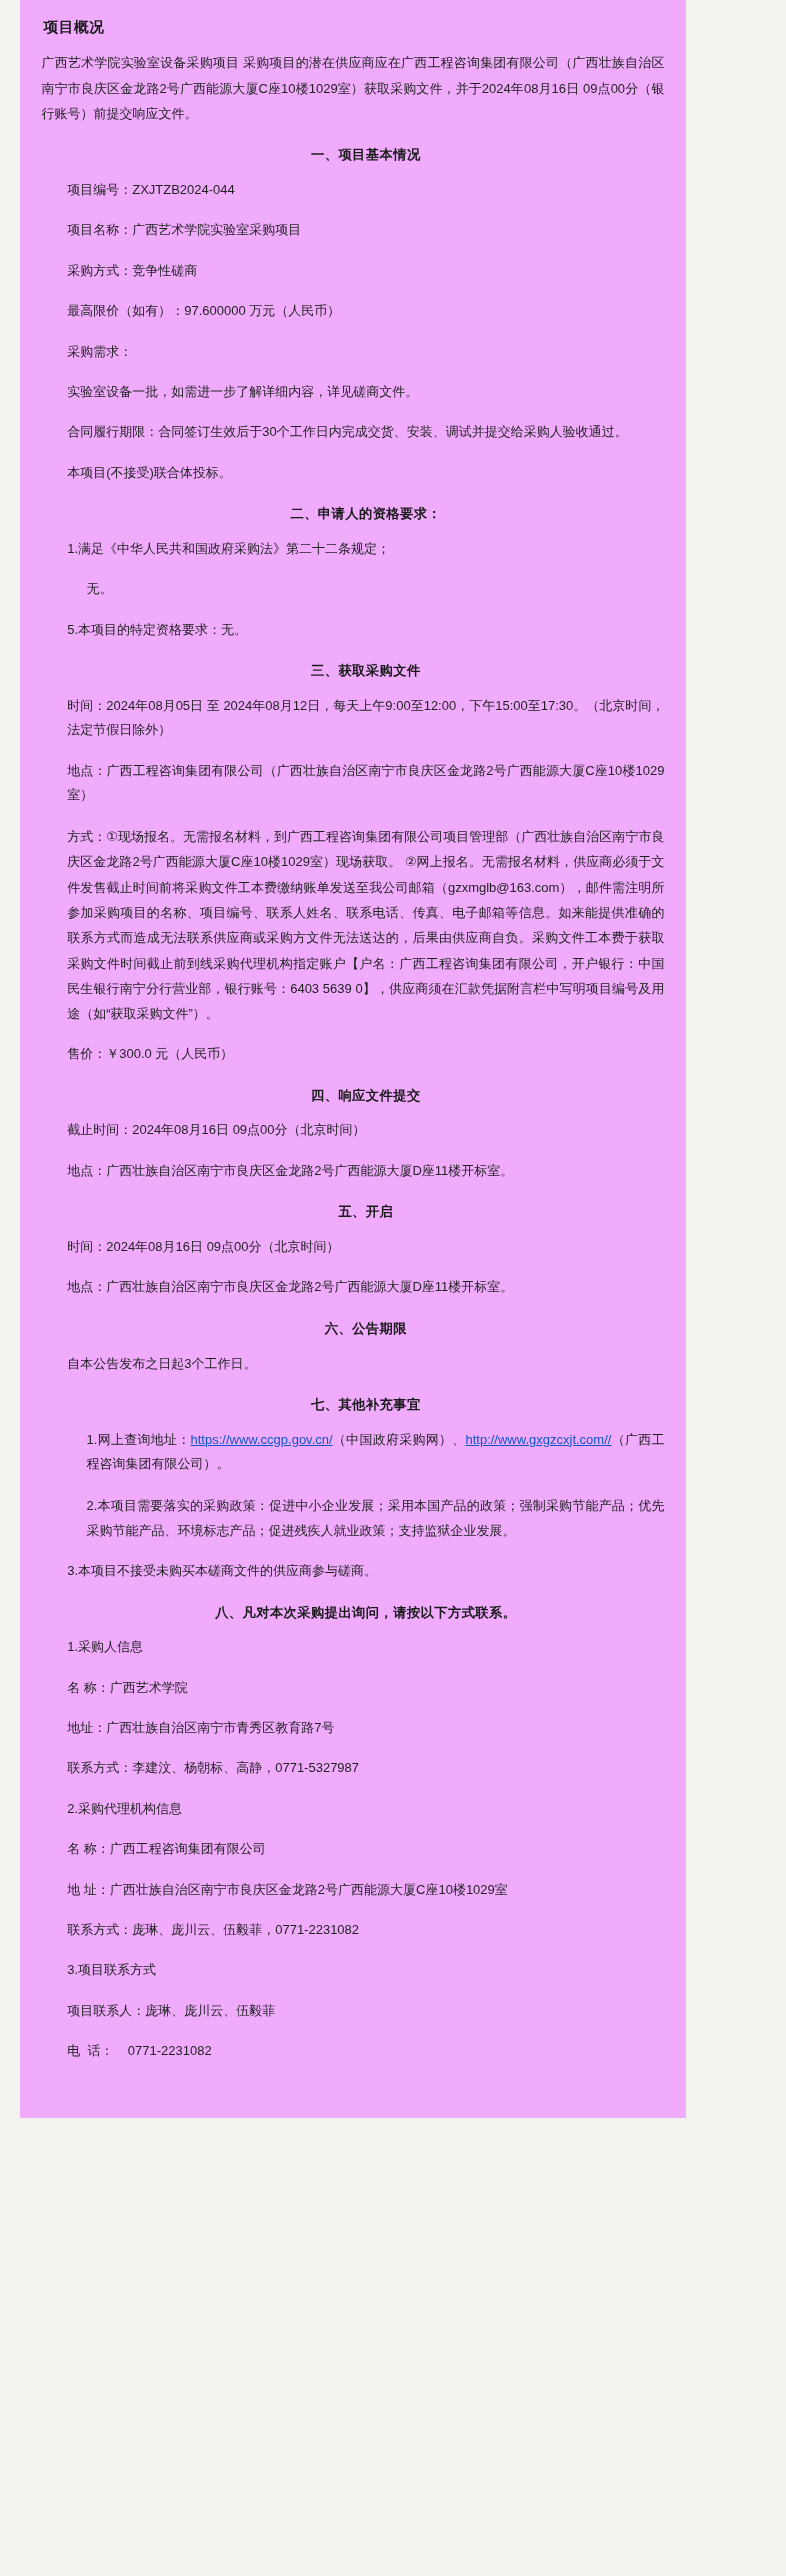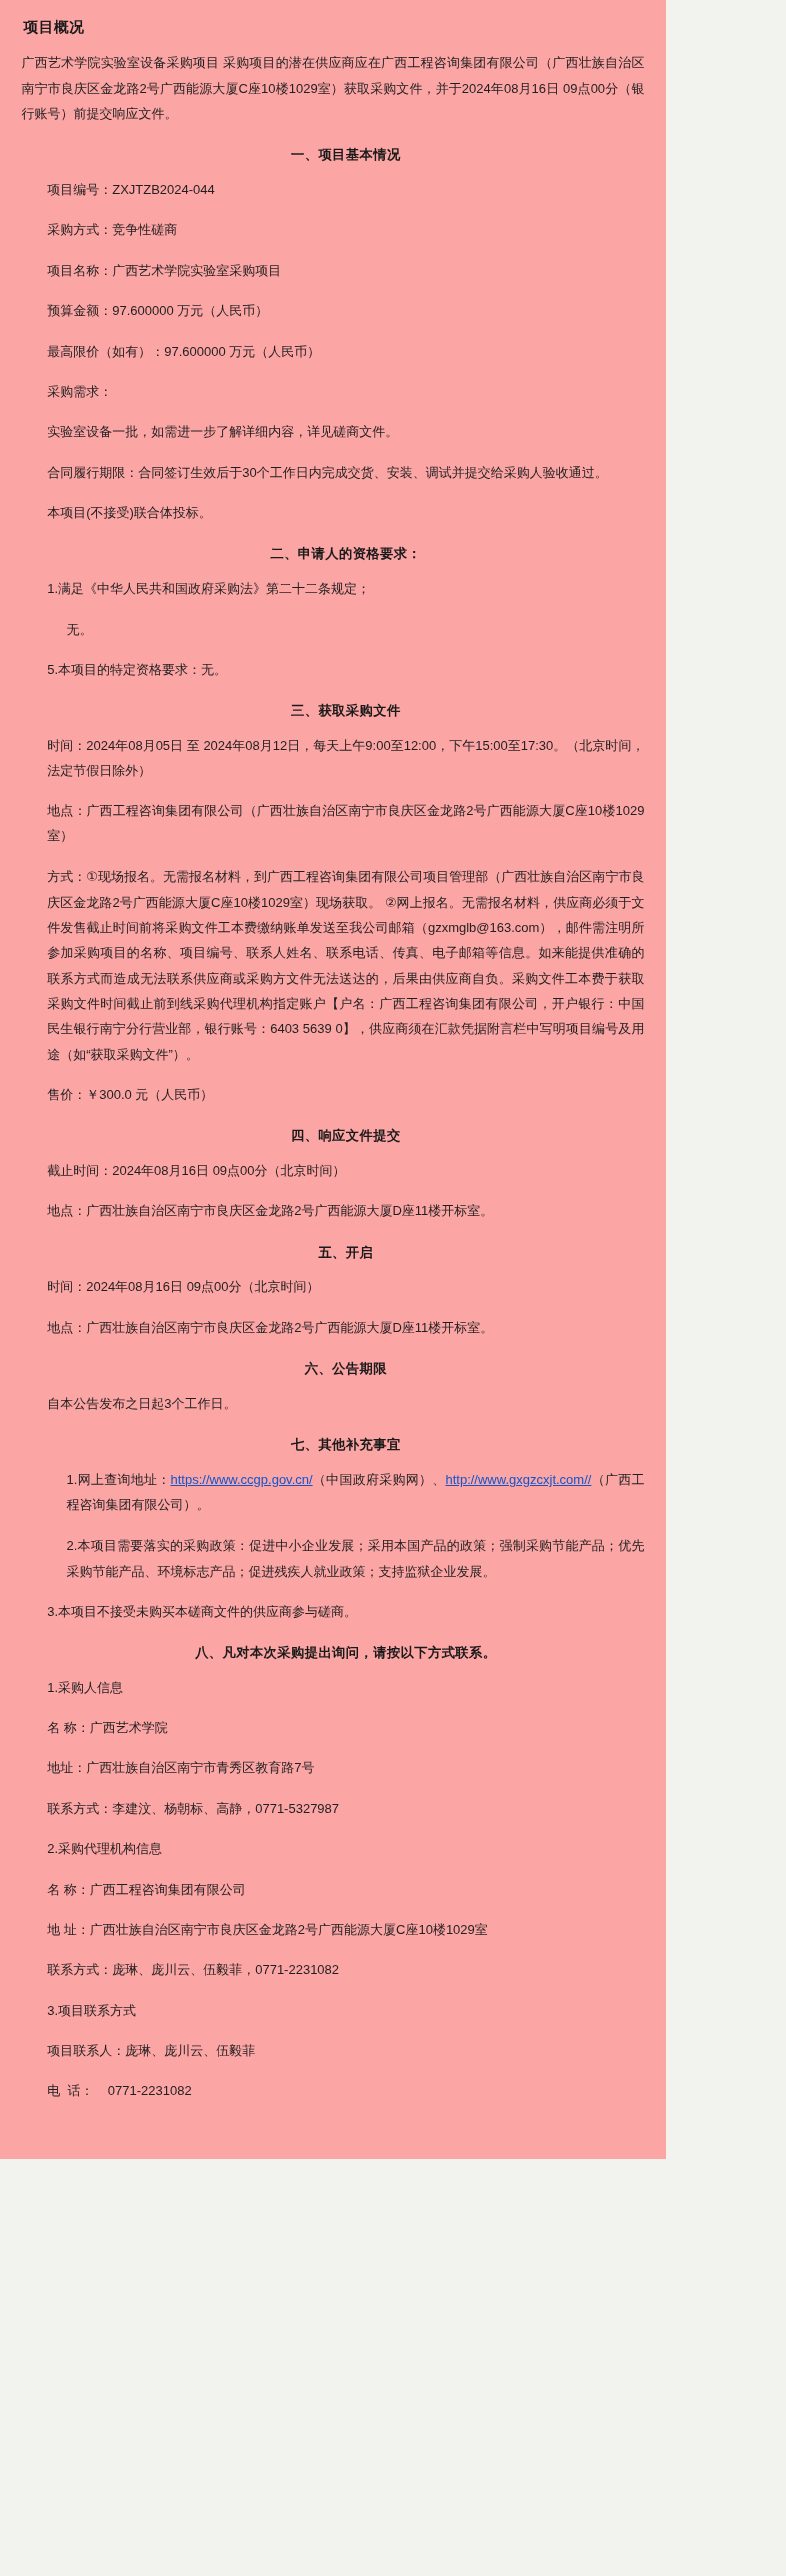--- a/index.html
+++ b/index.html
@@ -9,21 +9,22 @@
   }
   body {
     font-family: "Liberation Sans", "DejaVu Sans", sans-serif;
     color: #222;
     width: 786px;
   }
   .page {
     width: 666px;
     box-sizing: border-box;
     padding: 13.8px 21.6px 39px 21.6px;
-    background: #fca5a5;
+    background: #f0abfc;
+    margin-left: 20px;
   }
   .doc-title {
     font-size: 14.7px;
     font-weight: bold;
     color: #1a1a1a;
     margin: 3.9px 0 13.8px 2px;
     letter-spacing: 0.5px;
   }
   .intro {
     font-size: 13px;
@@ -67,23 +68,22 @@
 <body>
 
 <div class="page">
 
   <div class="doc-title">项目概况</div>
 
   <div class="intro">广西艺术学院实验室设备采购项目 采购项目的潜在供应商应在广西工程咨询集团有限公司（广西壮族自治区南宁市良庆区金龙路2号广西能源大厦C座10楼1029室）获取采购文件，并于2024年08月16日 09点00分（银行账号）前提交响应文件。</div>
 
   <div class="sec-head">一、项目基本情况</div>
   <div class="para">项目编号：ZXJTZB2024-044</div>
+  <div class="para">项目名称：广西艺术学院实验室采购项目</div>
   <div class="para">采购方式：竞争性磋商</div>
-  <div class="para">项目名称：广西艺术学院实验室采购项目</div>
-  <div class="para">预算金额：97.600000 万元（人民币）</div>
   <div class="para">最高限价（如有）：97.600000 万元（人民币）</div>
   <div class="para">采购需求：</div>
   <div class="para">实验室设备一批，如需进一步了解详细内容，详见磋商文件。</div>
   <div class="para">合同履行期限：合同签订生效后于30个工作日内完成交货、安装、调试并提交给采购人验收通过。</div>
   <div class="para">本项目(不接受)联合体投标。</div>
 
   <div class="sec-head">二、申请人的资格要求：</div>
   <div class="para">1.满足《中华人民共和国政府采购法》第二十二条规定；</div>
   <div class="para indent2">无。</div>
   <div class="para">5.本项目的特定资格要求：无。</div>

